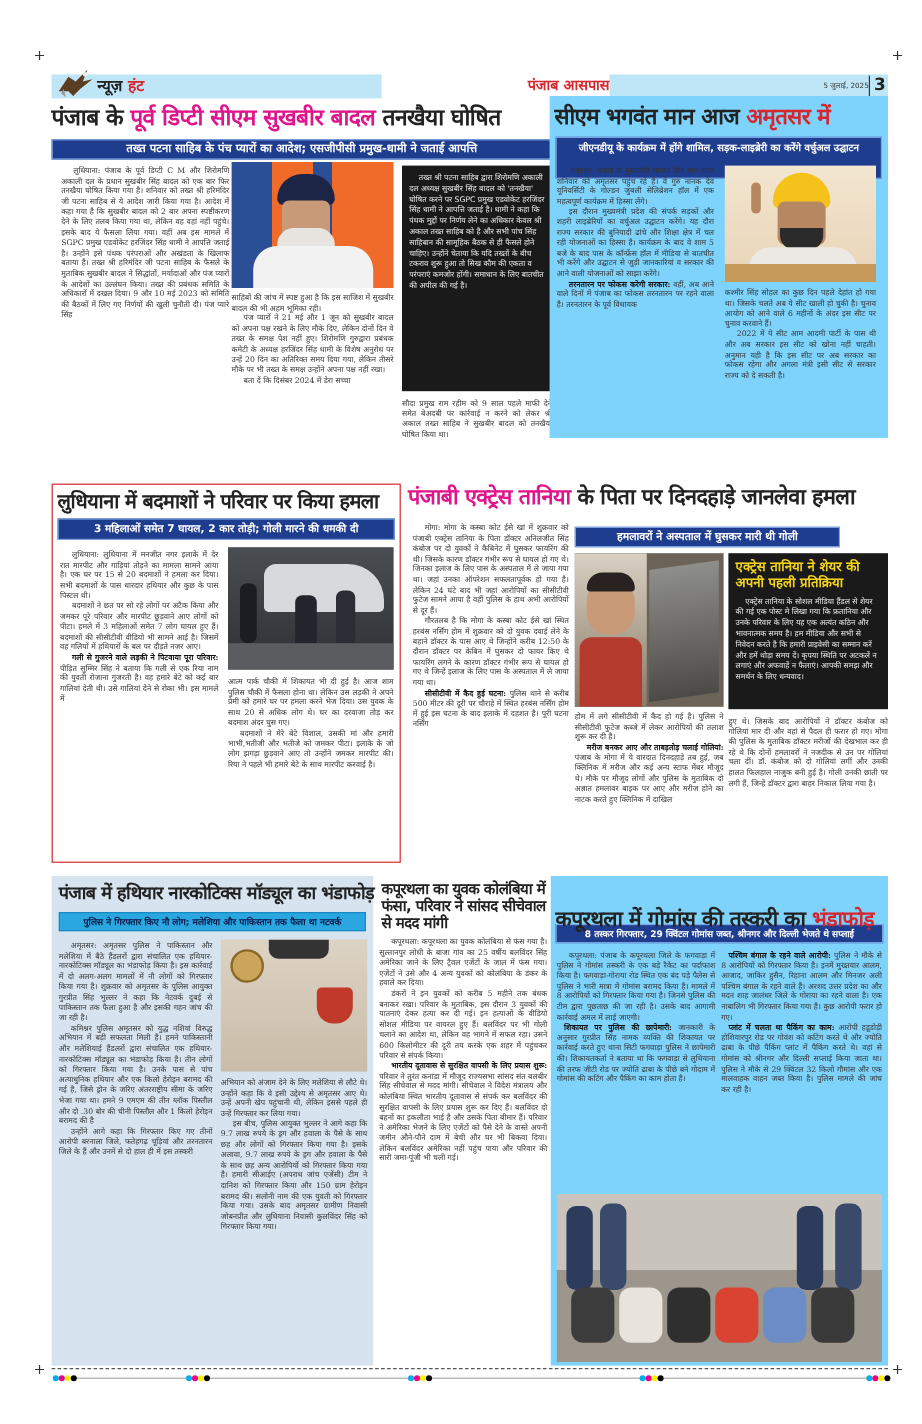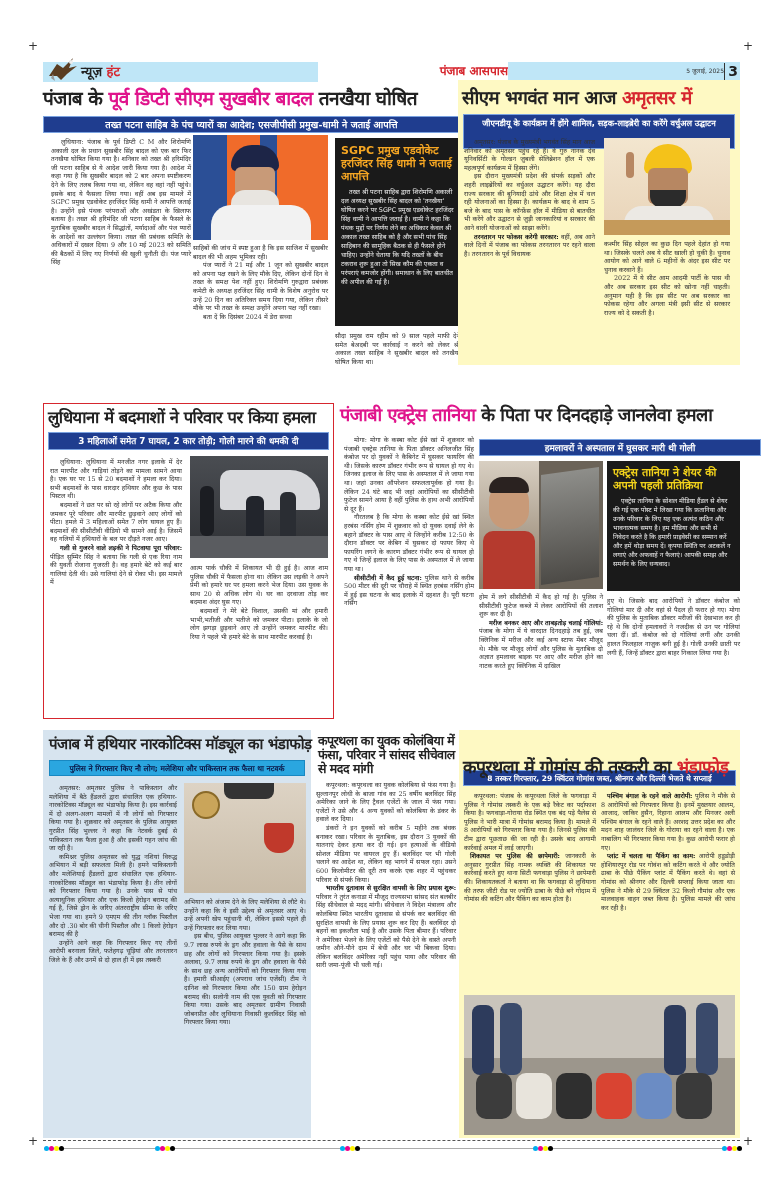--- a/index.html
+++ b/index.html
@@ -20,21 +20,21 @@
 .pink{color:#e0148c}.red{color:#d6262e}
 .subbar{background:#1f3d8f;color:#fff;font-family:"DejaVu Sans",sans-serif;font-weight:bold;text-align:center;white-space:nowrap;overflow:hidden;border:1px solid #7aa2e0}
 .body{font-size:6.4px;line-height:8.6px;text-align:justify;color:#333}
 .body p{text-indent:10px}
 .body b{color:#111}
 .photo{position:absolute;overflow:hidden}
 .darkbox{background:#1a1a1a;color:#eee;font-family:"DejaVu Sans",sans-serif;padding:6px 6px}
 .darkbox .t{color:#f5a623;font-weight:bold;font-size:11px;line-height:13px;margin-bottom:5px}
 .darkbox .t.y{color:#f2d21b}
 .darkbox .x{font-size:6.4px;line-height:9px;text-indent:8px}
-.blue-bg{background:#fef9c3}
+.blue-bg{background:#7dd3fc}
 .regbox{border:1.5px solid #d6262e}
 .footer-line{position:absolute;left:43px;top:1140px;width:697px;border-top:1.5px dashed #555}
 .cmyk{position:absolute;top:1146px;display:flex;gap:0}
 .cmyk span{width:5px;height:5px;border-radius:50%;display:inline-block}
 .gray-line{position:absolute;left:48px;top:1148px;width:687px;height:1px;background:#aaa}
 </style>
 </head>
 <body>
 
 <span class="cross" style="left:28px;top:40px">+</span>
@@ -75,21 +75,20 @@
     <div style="position:absolute;left:42px;top:32px;width:40px;height:38px;background:#c89a78;border-radius:6px"></div>
     <div style="position:absolute;left:38px;top:55px;width:48px;height:34px;background:#e8e5e0;border-radius:14px 14px 4px 4px"></div>
     <div style="position:absolute;left:18px;top:70px;width:100px;height:35px;background:#f2f2f2;border-radius:20px 20px 0 0"></div>
   </div>
   <div class="body" style="position:absolute;left:150px;top:156px;width:135px">
     <p style="text-indent:0">साहिबों की जांच में स्पष्ट हुआ है कि इस साजिश में सुखबीर बादल की भी अहम भूमिका रही।</p>
     <p>पंज प्यारों ने 21 मई और 1 जून को सुखबीर बादल को अपना पक्ष रखने के लिए मौके दिए, लेकिन दोनों दिन वे तख्त के समक्ष पेश नहीं हुए। शिरोमणि गुरुद्वारा प्रबंधक कमेटी के अध्यक्ष हरजिंदर सिंह धामी के विशेष अनुरोध पर उन्हें 20 दिन का अतिरिक्त समय दिया गया, लेकिन तीसरे मौके पर भी तख्त के समक्ष उन्होंने अपना पक्ष नहीं रखा।</p>
     <p>बता दें कि दिसंबर 2024 में डेरा सच्चा</p>
   </div>
   <div class="darkbox" style="position:absolute;left:292px;top:50px;width:125px;height:188px">
-    <div class="t">SGPC प्रमुख एडवोकेट हरजिंदर सिंह धामी ने जताई आपत्ति</div>
     <div class="x">तख्त श्री पटना साहिब द्वारा शिरोमणि अकाली दल अध्यक्ष सुखबीर सिंह बादल को 'तनखैया' घोषित करने पर SGPC प्रमुख एडवोकेट हरजिंदर सिंह धामी ने आपत्ति जताई है। धामी ने कहा कि पंथक मुद्दों पर निर्णय लेने का अधिकार केवल श्री अकाल तख्त साहिब को है और सभी पांच सिंह साहिबान की सामूहिक बैठक से ही फैसले होने चाहिए। उन्होंने चेताया कि यदि तख्तों के बीच टकराव शुरू हुआ तो सिख कौम की एकता व परंपराएं कमजोर होंगी। समाधान के लिए बातचीत की अपील की गई है।</div>
   </div>
   <div class="body" style="position:absolute;left:292px;top:244px;width:125px">
     <p style="text-indent:0">सौदा प्रमुख राम रहीम को 9 साल पहले माफी देने समेत बेअदबी पर कार्रवाई न करने को लेकर श्री अकाल तख्त साहिब ने सुखबीर बादल को तनखैया घोषित किया था।</p>
   </div>
 </div>
 
 <div class="blue-bg" style="position:absolute;left:458px;top:80px;width:282px;height:285px">
   <div class="hl" style="font-size:18.5px;white-space:nowrap;padding:8px 0 0 4px;height:34px">
     <span>सीएम भगवंत मान आज</span> <span class="red">अमृतसर में</span>
@@ -137,21 +136,21 @@
 
 <div style="position:absolute;left:340px;top:403px;width:400px;height:318px">
   <div class="hl" style="font-size:18px;white-space:nowrap;height:30px;padding-top:2px">
     <span class="pink">पंजाबी एक्ट्रेस तानिया</span> <span>के पिता पर दिनदहाड़े जानलेवा हमला</span>
   </div>
   <div class="body" style="position:absolute;left:4px;top:33px;width:130px">
     <p>मोगा: मोगा के कस्बा कोट ईसे खां में शुक्रवार को पंजाबी एक्ट्रेस तानिया के पिता डॉक्टर अनिलजीत सिंह कंबोज पर दो युवकों ने कैबिनेट में घुसकर फायरिंग की थी। जिसके कारण डॉक्टर गंभीर रूप से घायल हो गए थे। जिनका इलाज के लिए पास के अस्पताल में ले जाया गया था। जहां उनका ऑपरेशन सफलतापूर्वक हो गया है। लेकिन 24 घंटे बाद भी जहां आरोपियों का सीसीटीवी फुटेज सामने आया है वहीं पुलिस के हाथ अभी आरोपियों से दूर हैं।</p>
     <p>गौरतलब है कि मोगा के कस्बा कोट ईसे खां स्थित हरबंस नर्सिंग होम में शुक्रवार को दो युवक दवाई लेने के बहाने डॉक्टर के पास आए थे जिन्होंने करीब 12:50 के दौरान डॉक्टर पर केबिन में घुसकर दो फायर किए थे फायरिंग लगने के कारण डॉक्टर गंभीर रूप से घायल हो गए थे जिन्हें इलाज के लिए पास के अस्पताल में ले जाया गया था।</p>
     <p><b>सीसीटीवी में कैद हुई घटना:</b> <span>पुलिस थाने से करीब 500 मीटर की दूरी पर चौराहे में स्थित हरबंस नर्सिंग होम में हुई इस घटना के बाद इलाके में दहशत है। पूरी घटना नर्सिंग</span></p>
   </div>
-  <div class="subbar" style="position:absolute;left:139px;top:36px;width:282px;font-size:9px;height:17px;line-height:16px">हमलावरों ने अस्पताल में घुसकर मारी थी गोली</div>
+  <div class="subbar" style="position:absolute;left:139px;top:36px;width:221px;font-size:9px;height:17px;line-height:16px">हमलावरों ने अस्पताल में घुसकर मारी थी गोली</div>
   <div class="photo" style="left:139px;top:58px;width:124px;height:128px;background:#6b6358">
     <div style="position:absolute;left:0;top:0;width:60px;height:128px;background:linear-gradient(180deg,#d8cfc2,#8a7a66)"></div>
     <div style="position:absolute;left:10px;top:22px;width:40px;height:46px;background:#c89a78;border-radius:18px"></div>
     <div style="position:absolute;left:10px;top:16px;width:40px;height:16px;background:#2a2220;border-radius:18px 18px 4px 4px"></div>
     <div style="position:absolute;left:4px;top:70px;width:52px;height:58px;background:#b53a2e;border-radius:10px 10px 0 0"></div>
     <div style="position:absolute;left:62px;top:10px;width:58px;height:110px;background:linear-gradient(180deg,#8e8e8a,#4c4a46);transform:skewY(-8deg)"></div>
   </div>
   <div class="darkbox" style="position:absolute;left:267px;top:58px;width:133px;height:130px;padding:5px 6px">
     <div class="t y">एक्ट्रेस तानिया ने शेयर की अपनी पहली प्रतिक्रिया</div>
     <div class="x">एक्ट्रेस तानिया के सोशल मीडिया हैंडल से शेयर की गई एक पोस्ट मे लिखा गया कि फ्रतानिया और उनके परिवार के लिए यह एक अत्यंत कठिन और भावनात्मक समय है। हम मीडिया और सभी से निवेदन करते है कि हमारी प्राइवेसी का सम्मान करें और हमें थोड़ा समय दें। कृपया स्थिति पर अटकलें न लगाएं और अफवाहें न फैलाएं। आपकी समझ और समर्थन के लिए धन्यवाद।</div>

